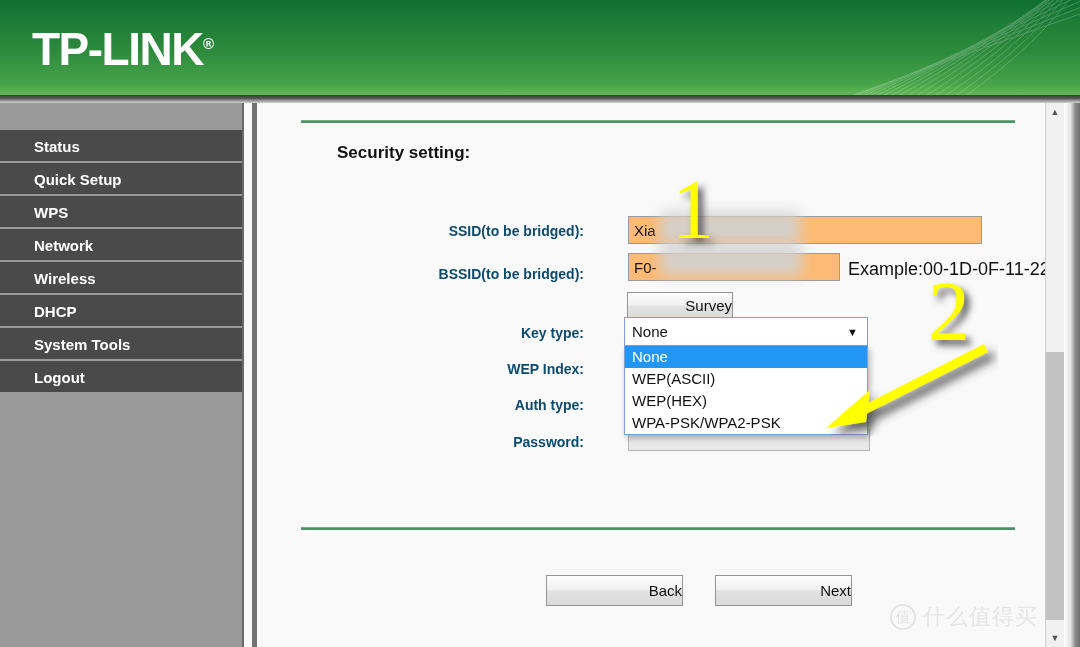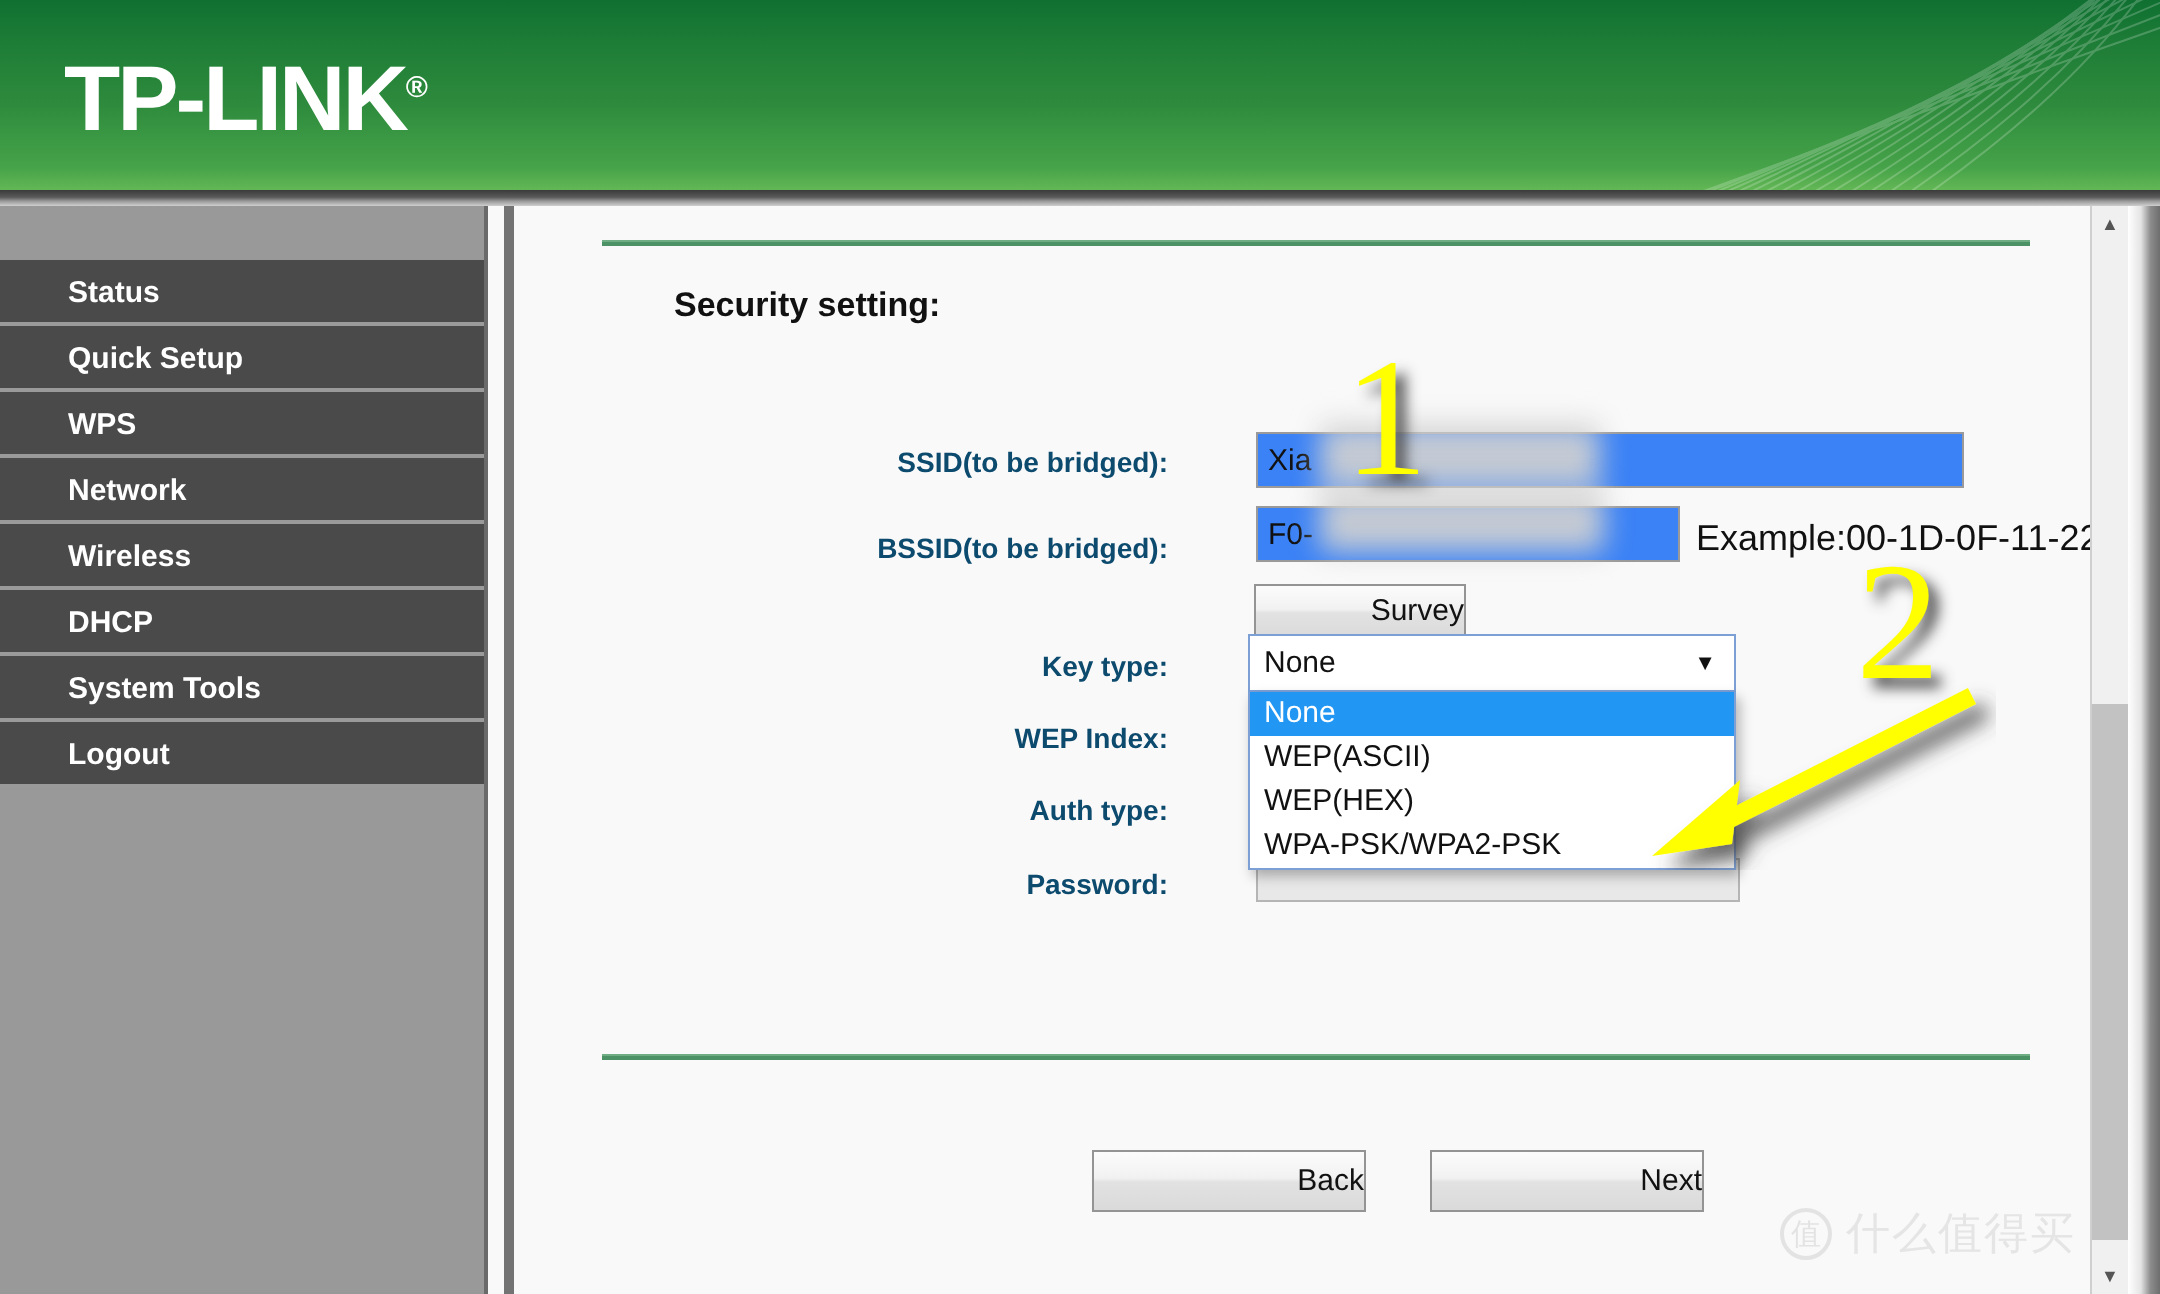--- a/index.html
+++ b/index.html
@@ -72,21 +72,21 @@
   }
   .flabel {
     position:absolute; left:0; width:327px; text-align:right;
     font-size:14px; font-weight:bold; color:#0c4a6e;
     white-space:nowrap;
   }
   .finput {
     position:absolute;
     height:28px;
     border:1px solid #9a9a9a;
-    background:#3b82f6;
+    background:#fdba74;
     font-size:15px; color:#111;
     padding:2px 5px;
     line-height:22px;
     font-family:"Liberation Sans",sans-serif;
   }
   .finput.disabled { background:#e8e8e8; border:1px solid #b5b5b5; }
 
   .hint {
     position:absolute; font-size:18px; color:#111; white-space:nowrap;
   }

